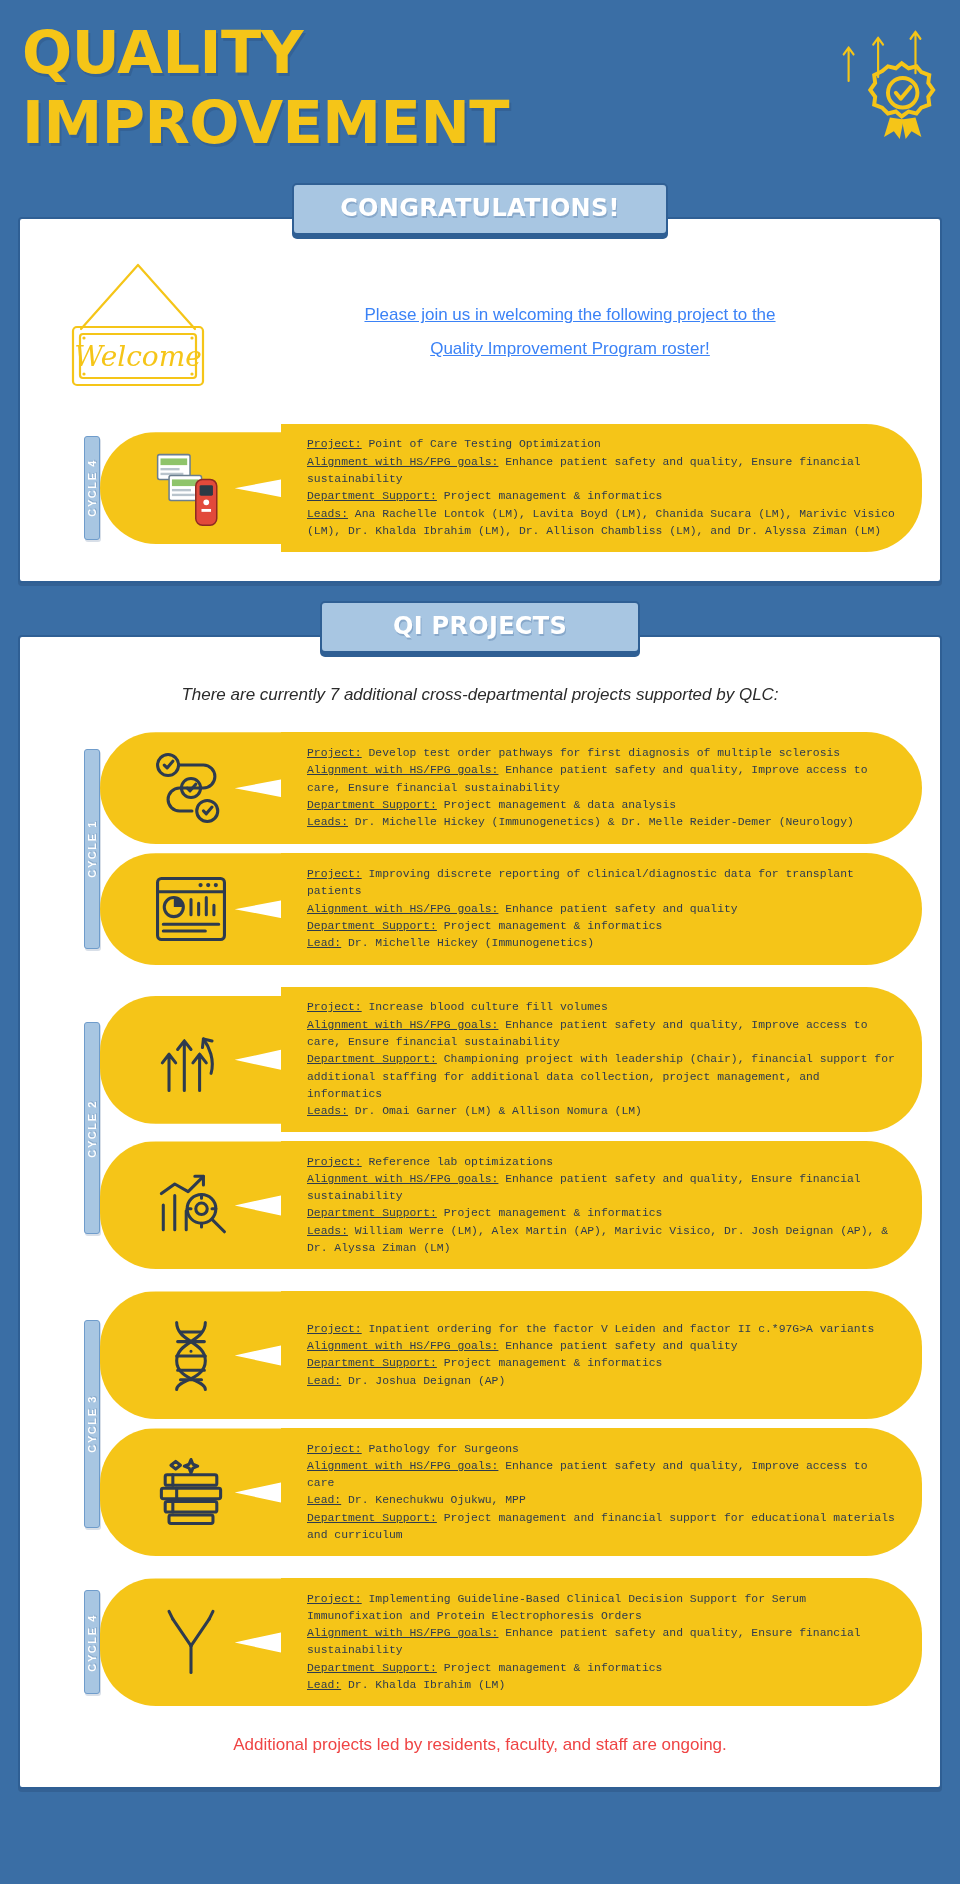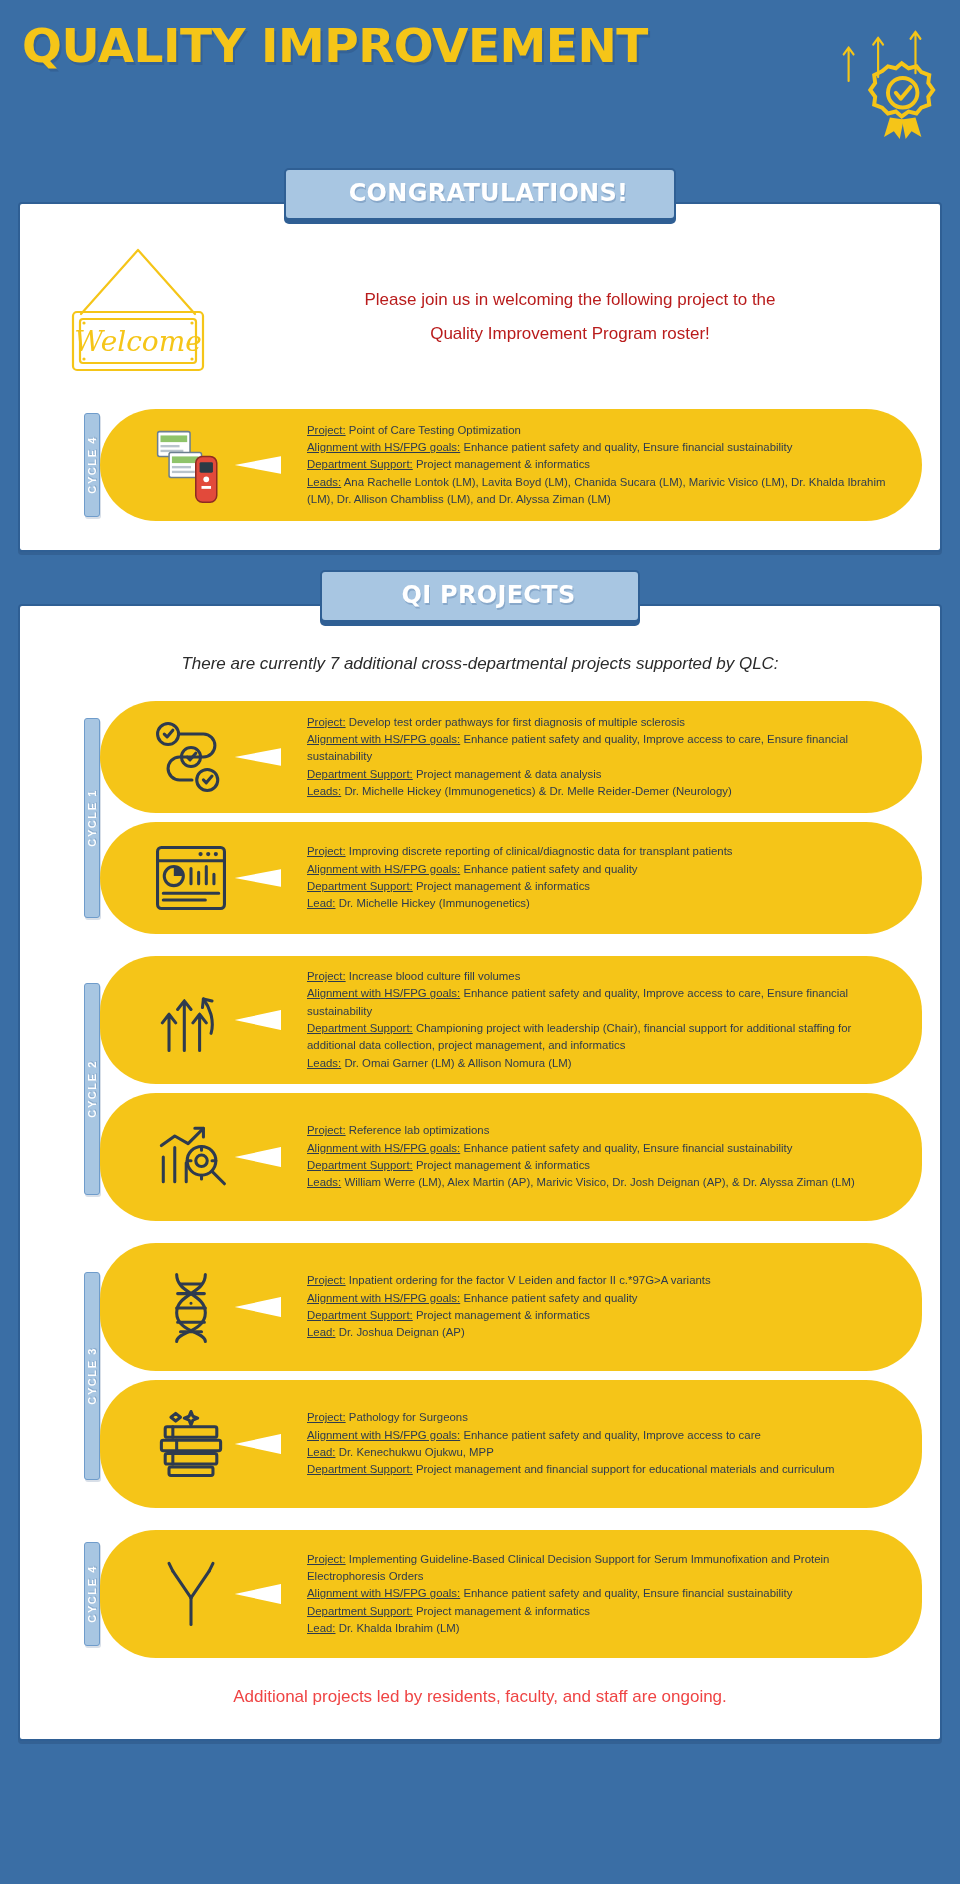--- a/index.html
+++ b/index.html
@@ -21,21 +21,21 @@
   .header {
     padding: 18px 20px 8px 22px;
     display: flex;
     align-items: flex-start;
     justify-content: space-between;
   }
   .header-title {
     color: #f5c518;
     font-family: "DejaVu Sans", sans-serif;
     font-weight: bold;
-    font-size: 47px;
+    font-size: 59px;
     line-height: 1.18;
     letter-spacing: -0.5px;
     text-shadow: 2px 3px 0 rgba(30,60,100,0.22);
     max-width: 760px;
   }
   .header-title .l2 { display:block; }
   .badge-icon { width: 110px; height: 118px; flex: 0 0 auto; margin-top: 6px; }
 
   
   .section { position: relative; margin-top: 18px; }
@@ -44,21 +44,21 @@
     justify-content: center;
     position: relative;
     z-index: 3;
     margin-bottom: -18px;
   }
   .ribbon {
     background: #a8c6e2;
     border: 2px solid #2f5f94;
     border-radius: 5px;
     box-shadow: 0 4px 0 #2f5f94;
-    padding: 9px 46px 11px 63px;
+    padding: 9px 46px 11px 46px;
     min-width: 320px;
     text-align: center;
   }
   .ribbon-text {
     color: #ffffff;
     font-family: "DejaVu Sans", sans-serif;
     font-weight: bold;
     font-size: 24px;
     letter-spacing: 0.3px;
     text-shadow: 1px 2px 0 rgba(40,80,130,0.25);
@@ -72,24 +72,25 @@
     position: relative;
     z-index: 1;
     box-shadow: 0 3px 0 rgba(30,60,100,0.25);
   }
 
   .intro-row { display: flex; align-items: center; gap: 10px; padding: 4px 0 6px 0; }
   .welcome-sign { width: 200px; flex: 0 0 auto; display:flex; justify-content:center;align-items:flex-end;}
   .intro-text {
     flex: 1;
     text-align: center;
-    color: #b91c1c;
+    color: #3b82f6;
     font-size: 17px;
     line-height: 2.0;
     padding-right: 30px;
+    text-decoration: underline;
   }
   .qi-intro {
     text-align: center;
     color: #2b2b2b;
     font-size: 17px;
     padding: 14px 0 16px 0;
     font-style: italic;
   }
   .footer-note {
     text-align: center;
@@ -155,20 +156,21 @@
   .proj-icon { width: 86px; height: 82px; }
   .proj-body {
     flex: 1;
     background: #f5c518;
     border-radius: 0 56px 56px 0;
     min-height: 112px;
     padding: 12px 24px 12px 26px;
     display: flex;
     flex-direction: column;
     justify-content: center;
+    font-family: Liberation Mono, monospace;
   }
   .proj-line {
     color: #2e3b4e;
     font-size: 11.4px;
     line-height: 1.52;
   }
   .lbl {
     text-decoration: underline;
     color: #2e3b4e;
   }

